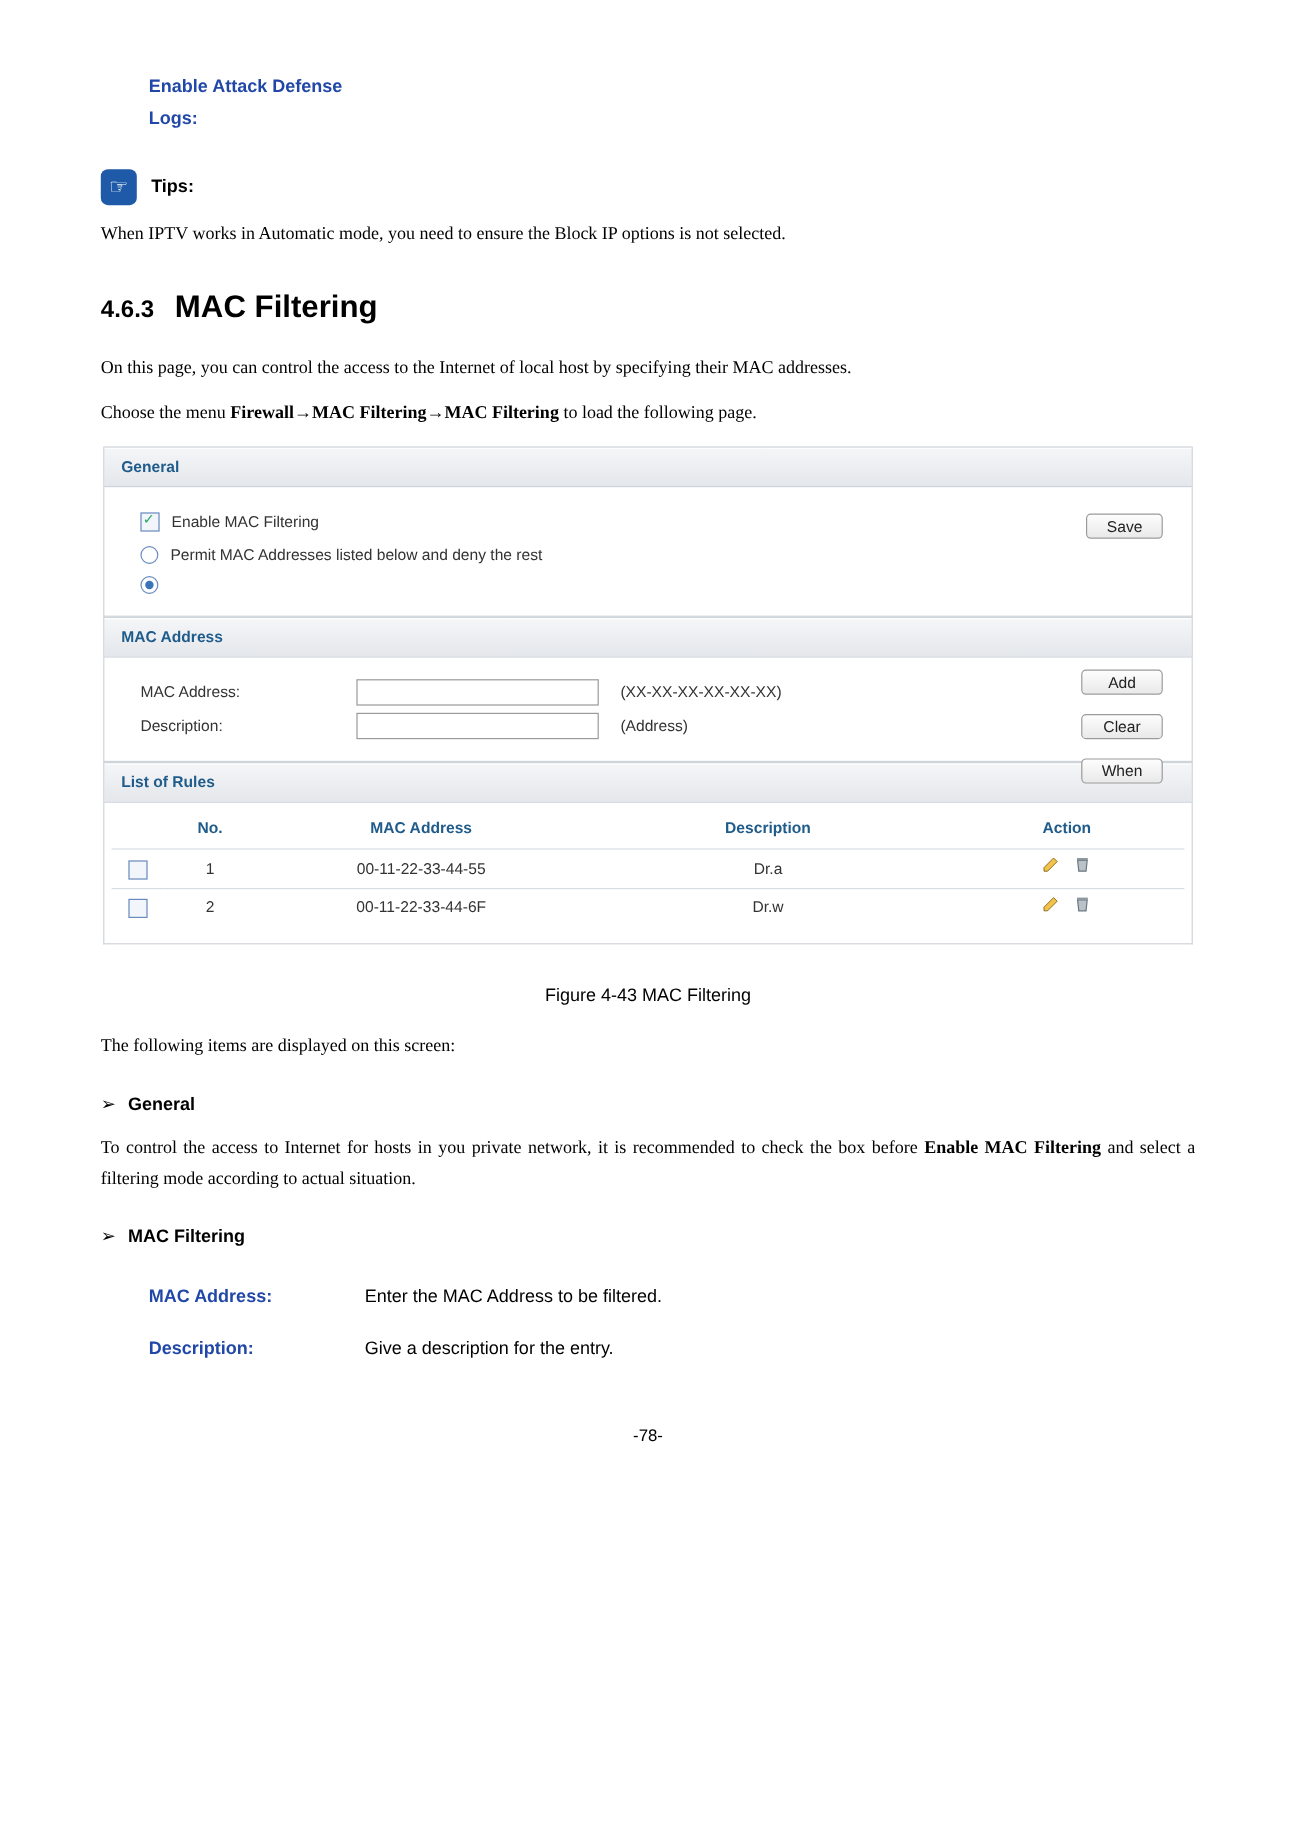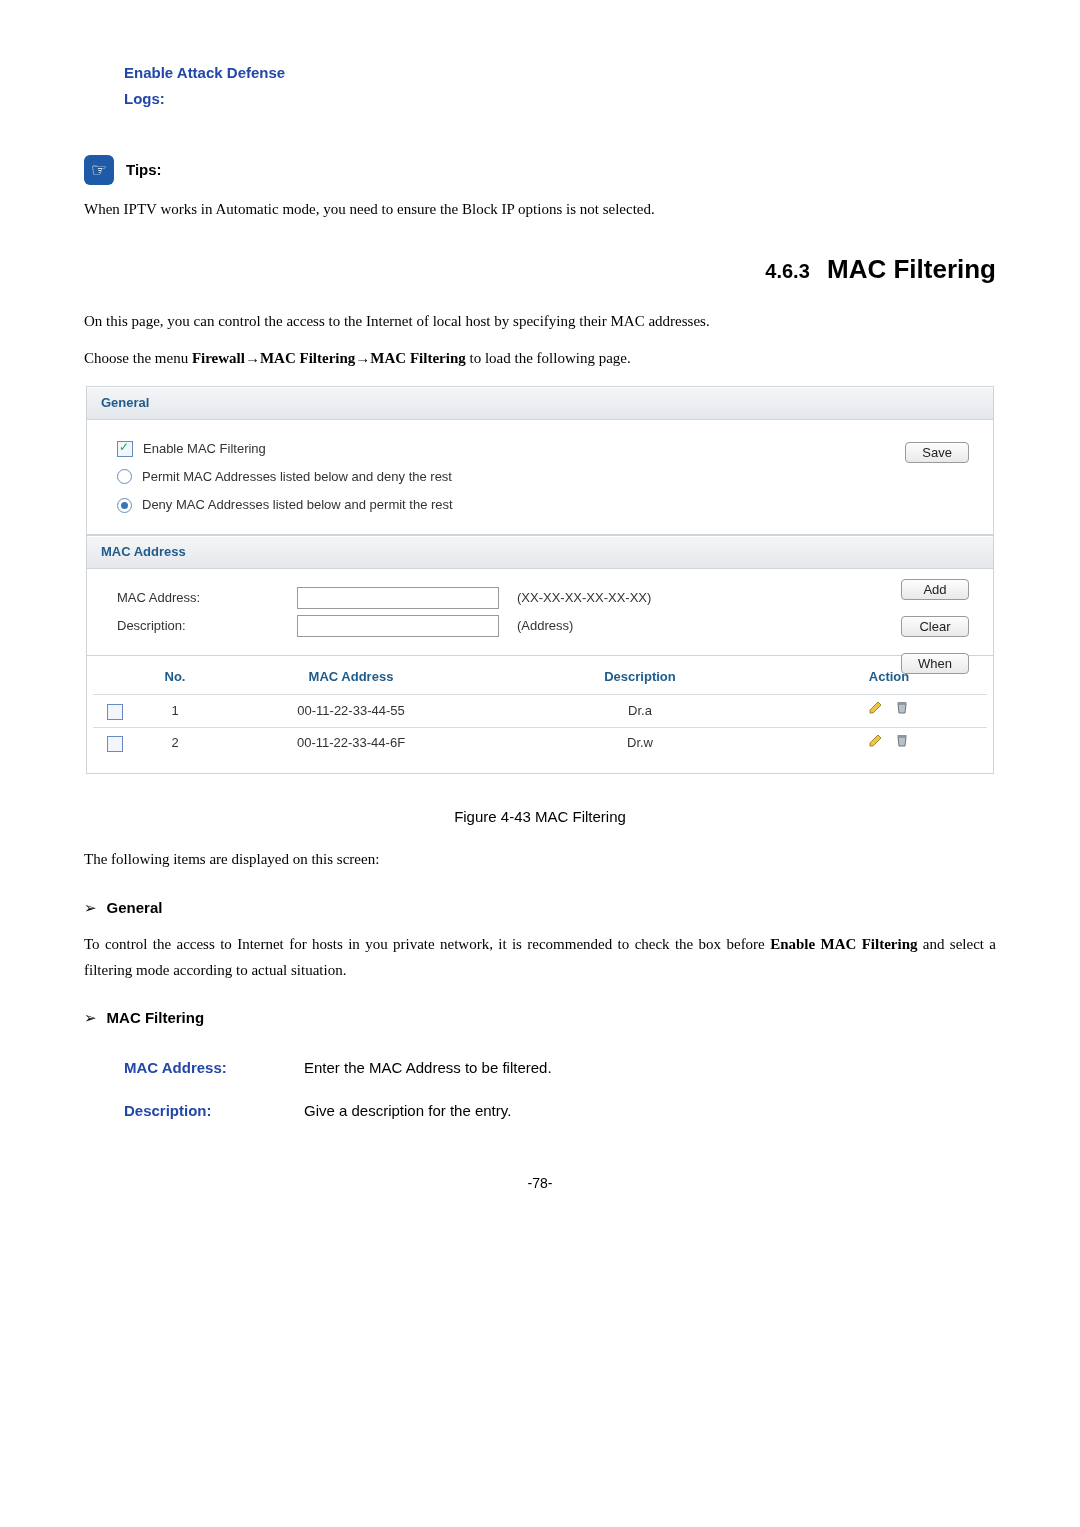--- a/index.html
+++ b/index.html
@@ -5,37 +5,37 @@
   body {
     font-family: Arial, sans-serif;
     font-size: 15px;
     color: #000;
     background: #fff;
     margin: 0;
     padding: 60px 84px;
     width: 912px;
     line-height: 1.7;
   }
-  .def-row { display: flex; margin-bottom: 44px; }
+  .def-row { display: flex; margin-bottom: 30px; }
   .def-term {
     color: #2147a8;
     font-weight: bold;
     width: 180px;
     padding-left: 40px;
     flex-shrink: 0;
   }
   .def-text { flex: 1; text-align: justify; }
   .tips-row { display: flex; align-items: center; gap: 12px; margin: 20px 0 10px 0; }
   .tips-icon {
     width: 30px; height: 30px; background: #1e5aa8; border-radius: 6px;
     display: flex; align-items: center; justify-content: center;
     color: #fff; font-size: 18px;
   }
   .tips-label { font-weight: bold; }
-  h2 { font-size: 26px; font-weight: bold; margin: 24px 0 18px 0; text-align: right; }
+  h2 { font-size: 26px; font-weight: bold; margin: 24px 0 18px 0; }
   h2 .num { font-size: 20px; margin-right: 10px; }
   p.body { text-align: justify; margin: 12px 0 12px 0; font-family: Liberation Serif, serif; }
   .figure-box { padding: 2px; margin: 10px 0; }
   .section-bar {
     background: linear-gradient(to bottom, #f5f6f8, #e4e7eb);
     border: 1px solid #cfd4da;
     padding: 5px 14px;
     font-family: Verdana, sans-serif;
     font-size: 13px;
     color: #1f5c8b;
@@ -154,21 +154,20 @@
     <div class="panel-row">
       <span class="chk checked"></span>
       <span>Enable MAC Filtering</span>
     </div>
     <div class="panel-row">
       <span class="radio"></span>
       <span>Permit MAC Addresses listed below and deny the rest</span>
     </div>
     <div class="panel-row">
       <span class="radio checked"></span>
-      <span>Deny MAC Addresses listed below and permit the rest</span>
     </div>
     <button class="btn save">Save</button>
   </div>
 
   <div class="section-bar">MAC Address</div>
   <div class="panel mac">
     <div class="panel-row">
       <span class="fld-label">MAC Address:</span>
       <span class="text-input"></span>
       <span class="hint">(XX-XX-XX-XX-XX-XX)</span>
@@ -178,20 +177,21 @@
       <span class="text-input"></span>
       <span class="hint">(Address)</span>
     </div>
     <div class="btn-stack">
       <button class="btn">Add</button>
       <button class="btn">Clear</button>
       <button class="btn">When</button>
     </div>
   </div>
 
+  <div class="section-bar">List of Rules</div>
   <div class="rules-panel">
     <table class="rules-table">
       <thead>
         <tr>
           <th class="checkbox-cell"></th>
           <th style="width:60px">No.</th>
           <th style="width:260px">MAC Address</th>
           <th>Description</th>
           <th style="width:180px">Action</th>
         </tr>

